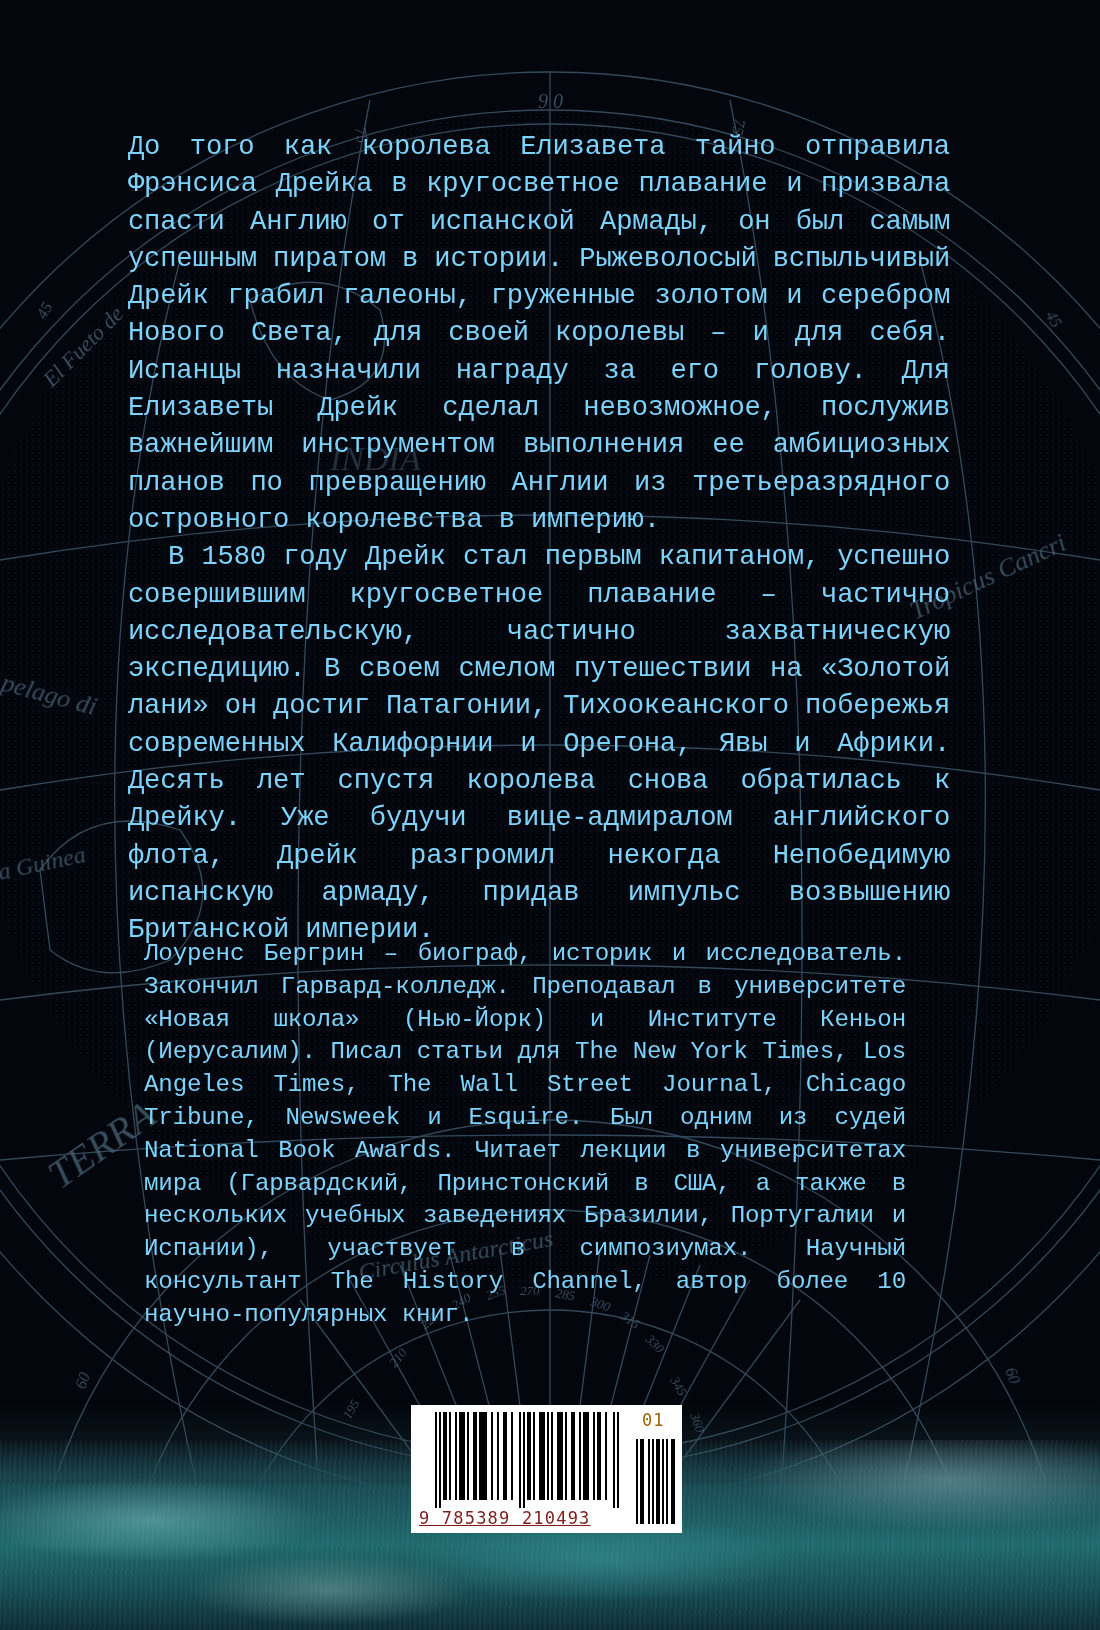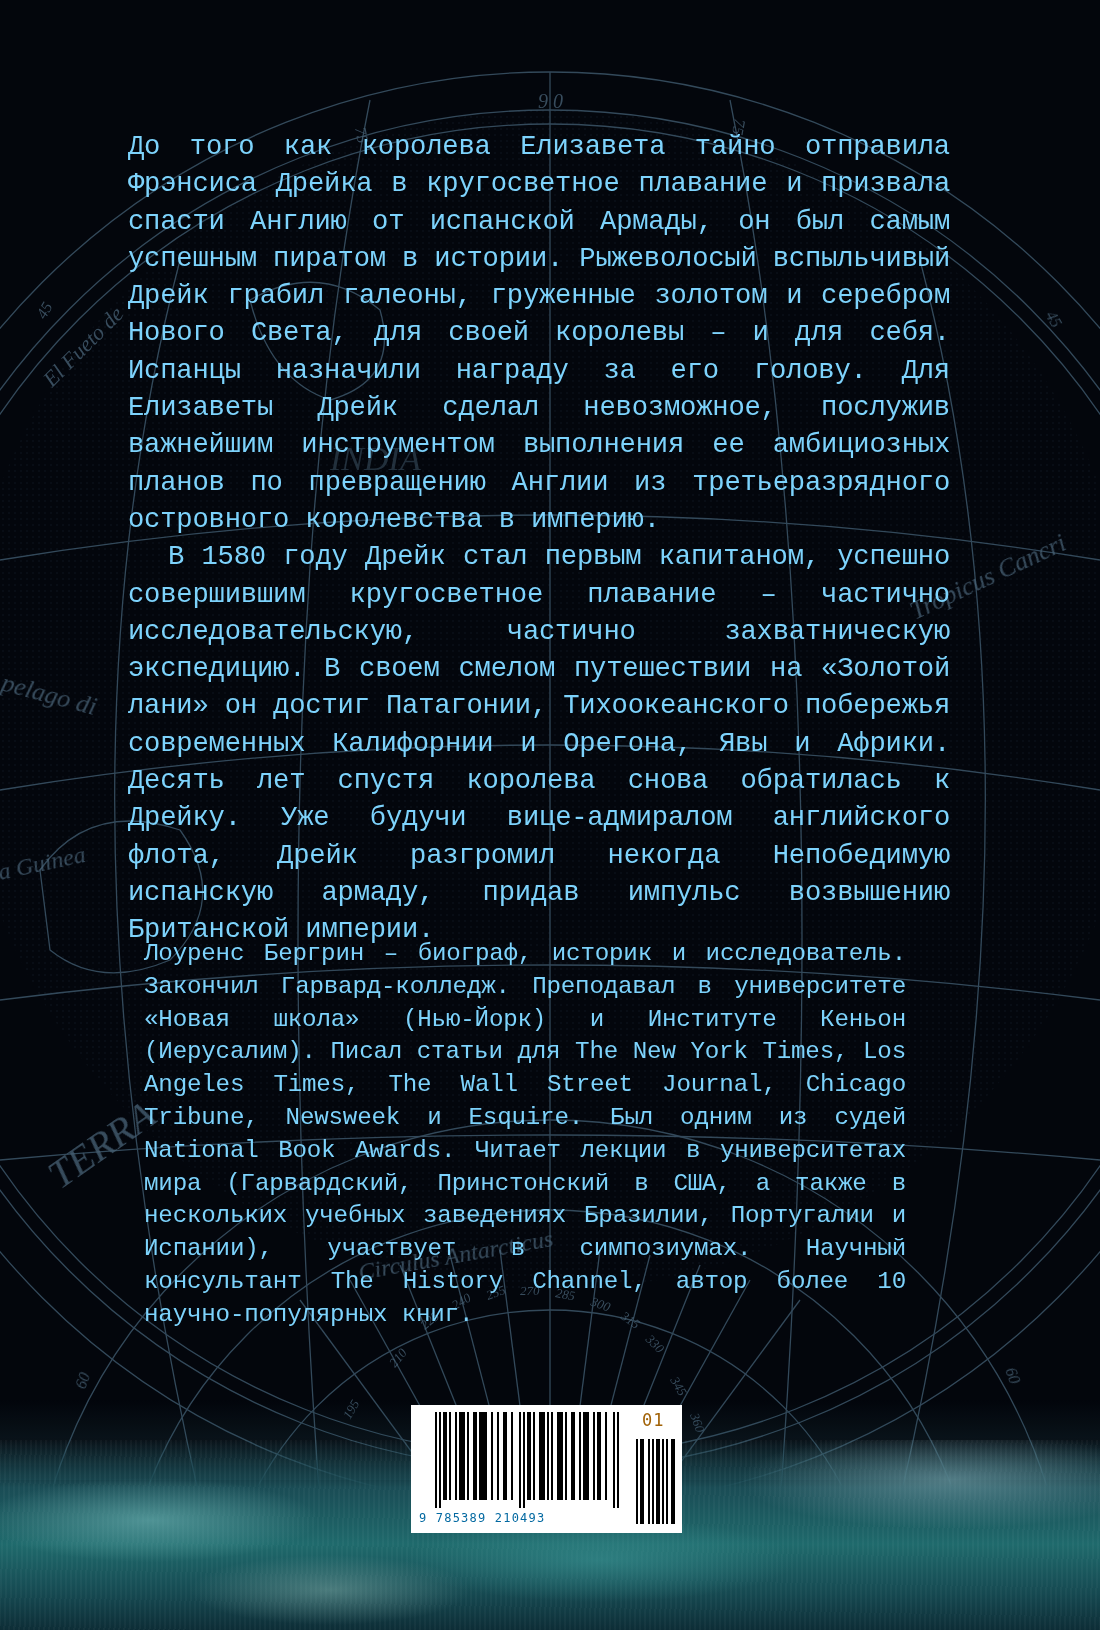--- a/index.html
+++ b/index.html
@@ -42,22 +42,22 @@
   .bio-text p { margin: 0; }
   .barcode-box {
     position: absolute; left: 411px; top: 1405px; width: 271px; height: 128px;
     background: #ffffff;
   }
   .barcode-main { position: absolute; left: 24px; top: 7px; width: 188px; height: 96px; }
   .barcode-addon { position: absolute; left: 225px; top: 34px; width: 40px; height: 85px; }
   .isbn-digits {
     position: absolute; left: 6px; bottom: 6px;
     font-family: "DejaVu Sans Mono", "Liberation Mono", monospace;
-    font-size: 12px; color: #0369a1; letter-spacing: 1.2px;
-    background: #fff; padding: 0 2px; line-height: 18px;
+    font-size: 17px; color: #7f1d1d; letter-spacing: 1.2px;
+    background: #fff; padding: 0 2px; line-height: 18px; text-decoration: underline;
   }
   .addon-digits {
     position: absolute; left: 231px; top: 6px;
     font-family: "DejaVu Sans Mono", "Liberation Mono", monospace;
     font-size: 17px; color: #a16207; line-height: 18px; letter-spacing: 1px;
   }
 </style>
 </head>
 <body>
 

